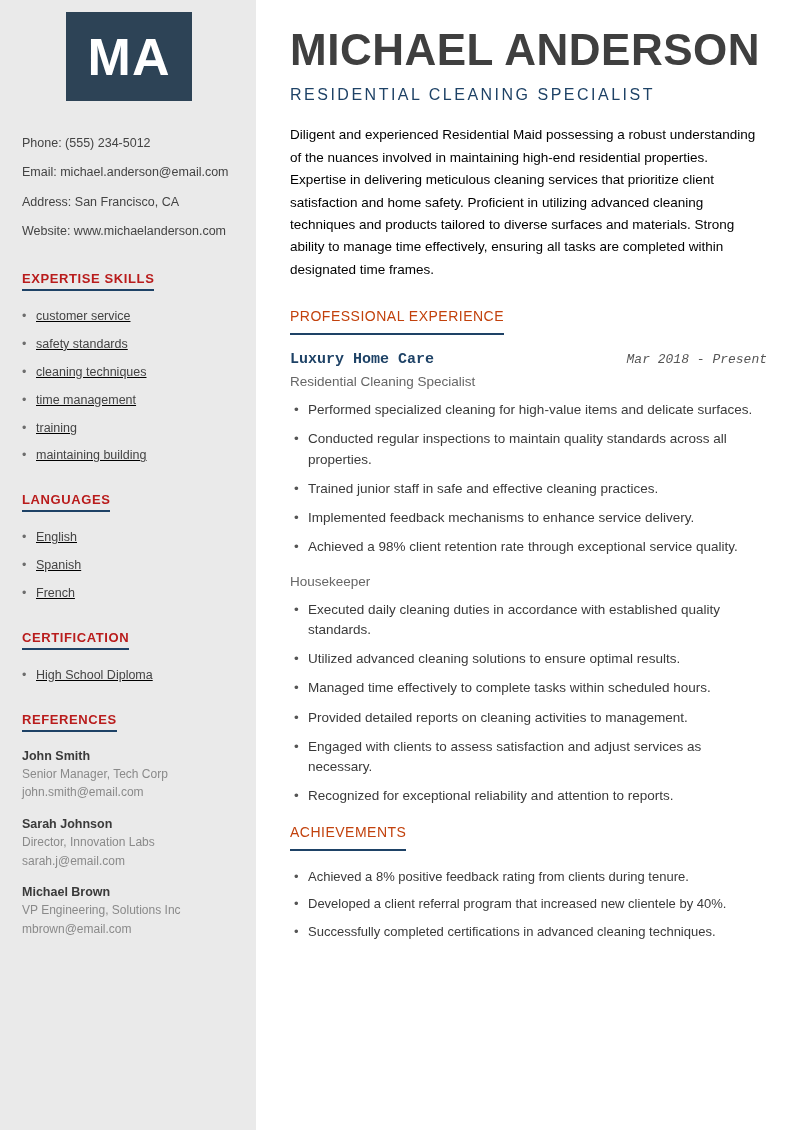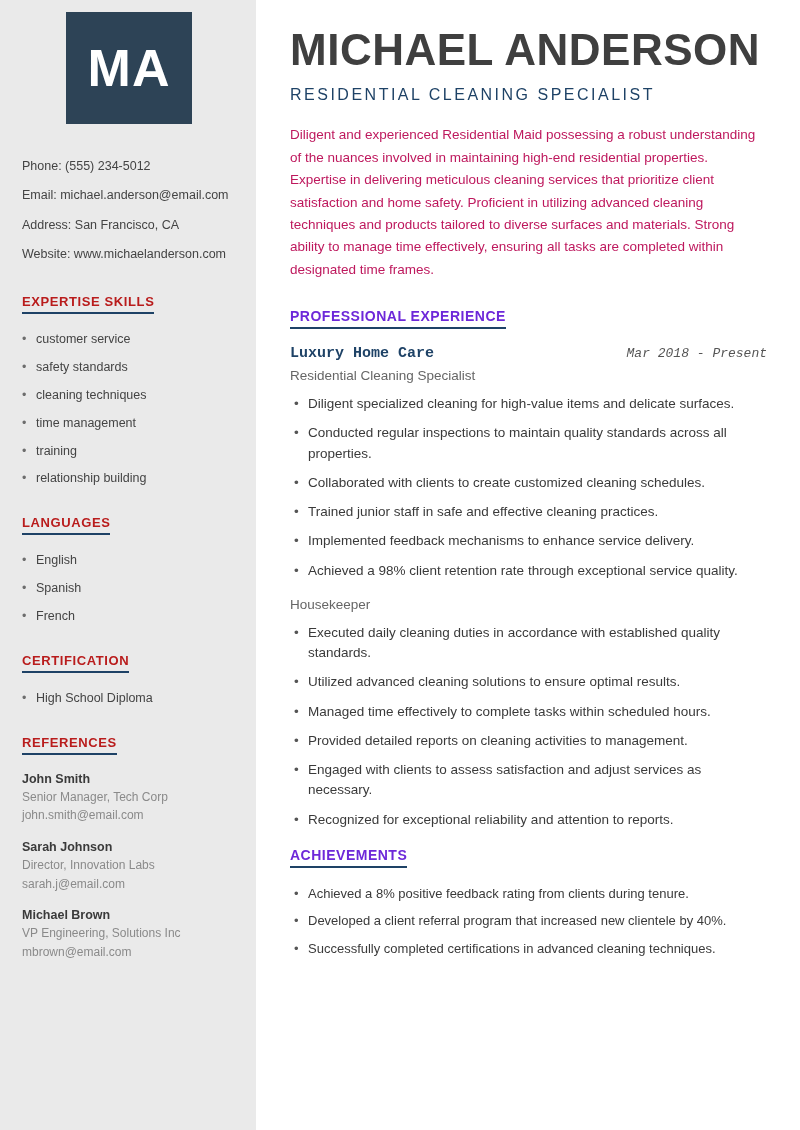--- a/index.html
+++ b/index.html
@@ -13,21 +13,21 @@
   }
 
   
   .sidebar {
     width: 256px;
     background: #eaeaea;
     padding: 12px 20px 20px 22px;
     flex-shrink: 0;
   }
   .monogram {
-    width: 126px; height: 112px;
+    width: 126px; height: 89px;
     background: #2d4356;
     color: #ffffff;
     display: flex; align-items: center; justify-content: center;
     font-size: 52px; font-weight: 600; letter-spacing: 1px;
     margin: 0 auto 34px auto;
   }
   .contact { margin-bottom: 30px; }
   .contact-line {
     font-size: 12.5px; color: #444444;
     margin-bottom: 13px; line-height: 1.3;
@@ -35,21 +35,21 @@
   }
   .side-section { margin-bottom: 26px; }
   .side-heading {
     display: inline-block;
     font-size: 13px; font-weight: bold;
     color: #b91c1c; letter-spacing: 0.6px;
     border-bottom: 2px solid #1e4266;
     padding-bottom: 3px; margin-bottom: 17px;
     text-transform: uppercase;
   }
-  ul.side-list { list-style: none; }
+  ul.side-list { list-style: none; text-decoration: underline; }
   ul.side-list li {
     font-size: 12.5px; color: #444444;
     padding-left: 14px; position: relative;
     margin-bottom: 11px; line-height: 1.35;
   }
   ul.side-list li::before {
     content: "•"; color: #6d6d6d;
     position: absolute; left: 0; top: 0;
   }
   .ref-person { margin-bottom: 16px; }
@@ -64,29 +64,29 @@
   .name {
     font-size: 44px; font-weight: bold; color: #3f3f3f;
     letter-spacing: 0.5px; line-height: 1.1;
     margin-bottom: 12px;
   }
   .role {
     font-size: 16px; color: #1e4266;
     letter-spacing: 2.5px; margin-bottom: 20px;
   }
   .summary {
-    font-size: 13.5px; color: #be185d;
+    font-size: 13.5px; color: #000000;
     line-height: 1.66; margin-bottom: 26px;
   }
   .main-heading {
     display: inline-block;
-    font-size: 14px; font-weight: bold;
-    color: #6d28d9; letter-spacing: 0.5px;
+    font-size: 14px; font-weight: normal;
+    color: #c2410c; letter-spacing: 0.5px;
     border-bottom: 2px solid #1e4266;
-    padding-bottom: 3px; margin-bottom: 16px;
+    padding-bottom: 9px; margin-bottom: 16px;
     text-transform: uppercase;
   }
   .job { margin-bottom: 16px; }
   .job-header {
     display: flex; justify-content: space-between; align-items: baseline;
     margin-bottom: 6px;
     font-family: Liberation Mono, monospace;
   }
   .job-company { font-size: 15px; font-weight: bold; color: #1e4266; }
   .job-dates { font-size: 13px; font-style: italic; color: #555555; }
@@ -121,21 +121,21 @@
     </div>
 
     <div class="side-section">
       <div class="side-heading">EXPERTISE SKILLS</div>
       <ul class="side-list">
           <li>customer service</li>
           <li>safety standards</li>
           <li>cleaning techniques</li>
           <li>time management</li>
           <li>training</li>
-          <li>relationship building</li>
+          <li>maintaining building</li>
         </ul>
     </div>
 
     <div class="side-section">
       <div class="side-heading">LANGUAGES</div>
       <ul class="side-list">
           <li>English</li>
           <li>Spanish</li>
           <li>French</li>
         </ul>
@@ -179,23 +179,22 @@
     <div class="section">
       <div class="main-heading">PROFESSIONAL EXPERIENCE</div>
 
       <div class="job">
         <div class="job-header">
           <div class="job-company">Luxury Home Care</div>
           <div class="job-dates">Mar 2018 - Present</div>
         </div>
         <div class="job-title">Residential Cleaning Specialist</div>
         <ul class="main-list">
-            <li>Diligent specialized cleaning for high-value items and delicate surfaces.</li>
+            <li>Performed specialized cleaning for high-value items and delicate surfaces.</li>
             <li>Conducted regular inspections to maintain quality standards across all properties.</li>
-            <li>Collaborated with clients to create customized cleaning schedules.</li>
             <li>Trained junior staff in safe and effective cleaning practices.</li>
             <li>Implemented feedback mechanisms to enhance service delivery.</li>
             <li>Achieved a 98% client retention rate through exceptional service quality.</li>
           </ul>
       </div>
 
       <div class="job">
         <div class="job-title">Housekeeper</div>
         <ul class="main-list">
             <li>Executed daily cleaning duties in accordance with established quality standards.</li>

